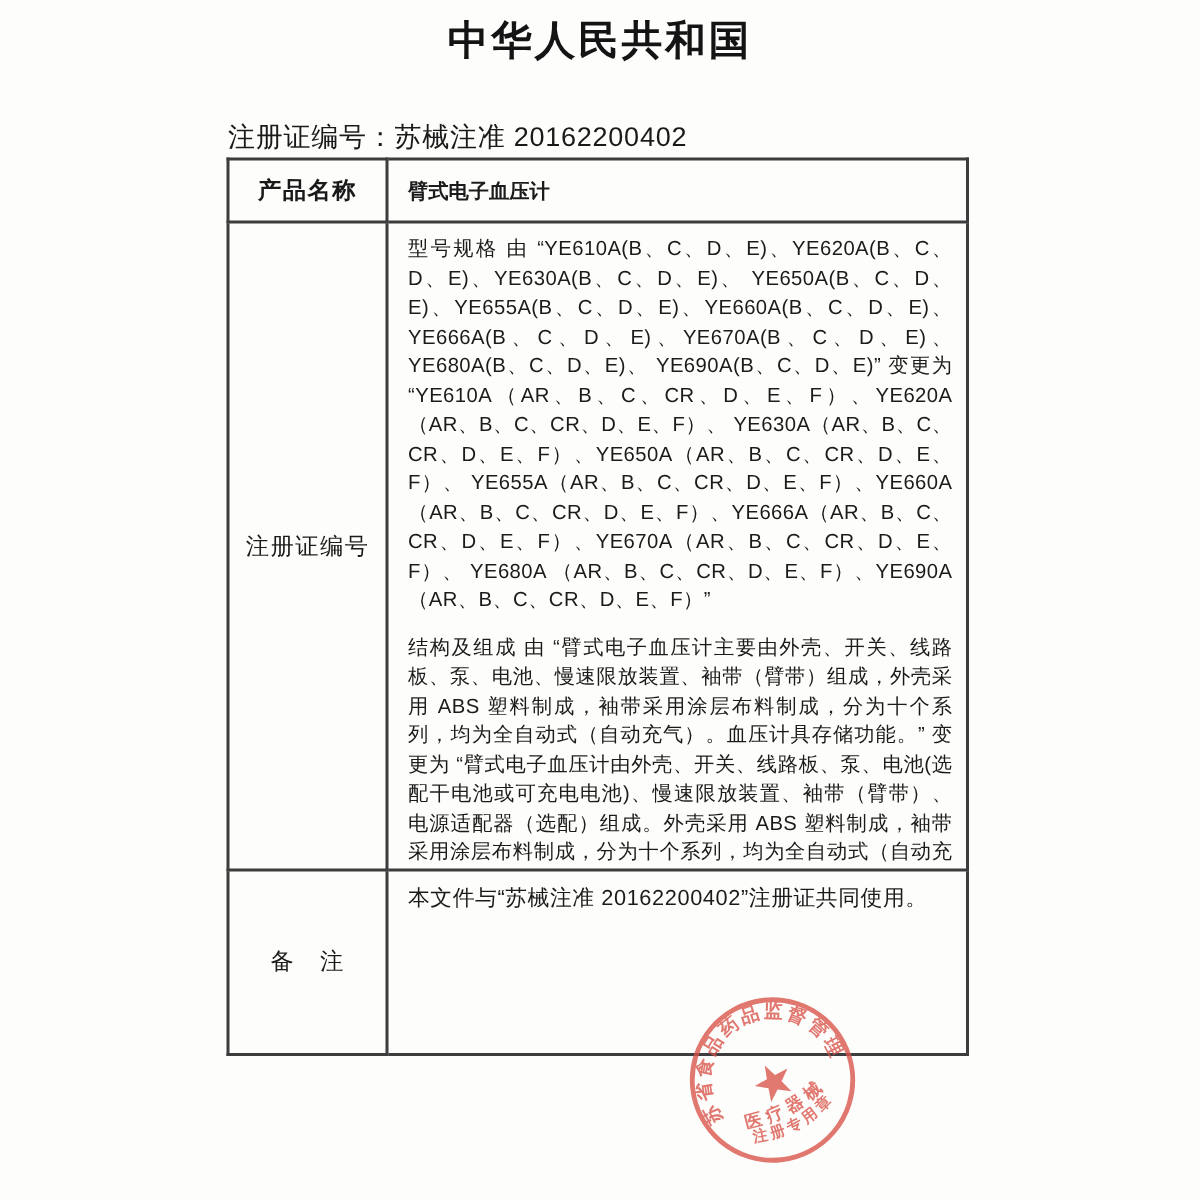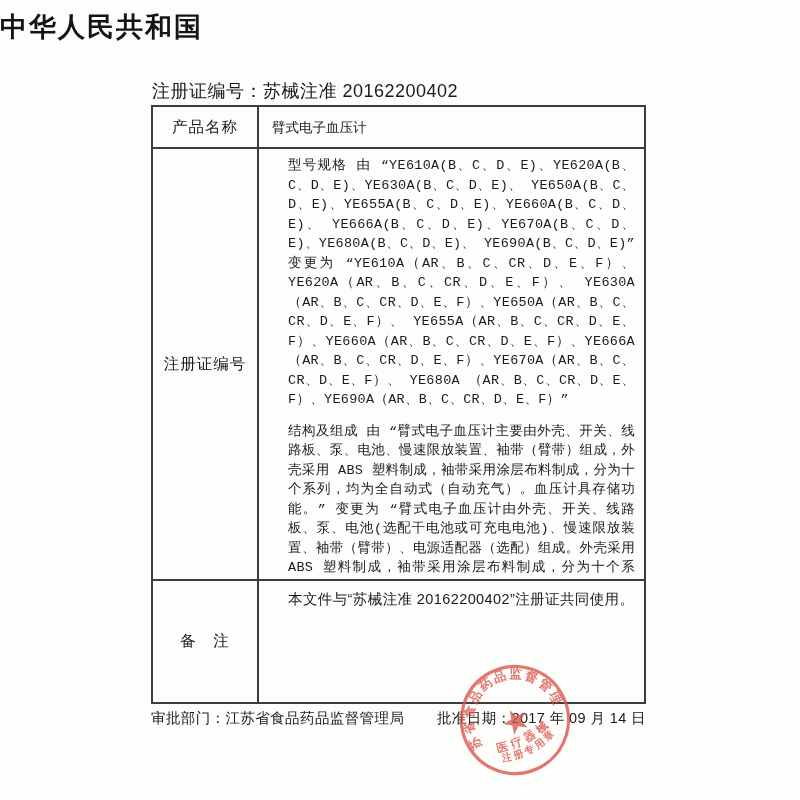--- a/index.html
+++ b/index.html
@@ -16,20 +16,21 @@
     width: 800px;
     height: 800px;
     background: #fdfdfb;
     overflow: hidden;
   }
   .title-block {
     position: absolute;
     top: 12px;
     left: 0;
     width: 800px;
+    text-align: center;
   }
   .title-line {
     font-size: 27px;
     font-weight: 700;
     line-height: 31px;
     letter-spacing: 2px;
     color: #141414;
   }
   .reg-line {
     position: absolute;
@@ -57,36 +58,35 @@
     text-align: center;
     font-size: 15.5px;
     letter-spacing: 1px;
     color: #1a1a1a;
   }
   td.content-cell {
     font-size: 13.5px;
     line-height: 19.5px;
     color: #1b1b1b;
   }
-  .row-product { height: 42px; }
+  .row-product { height: 42px; font-weight: bold; }
   .row-change  { height: 432px; }
   .row-note    { height: 121px; }
   .cell-pad {
     padding: 6px 22px 4px 13px;
   }
   .change-wrap {
     height: 420px;
     overflow: hidden;
     padding: 7px 9px 0 13px;
     text-align: justify;
     letter-spacing: 0.3px;
   }
   .change-wrap p {
-    margin: 0 0 12px 16px;
-    font-family: Liberation Mono, monospace;
+    margin: 0 0 12px 0;
   }
   .note-wrap {
     height: 112px;
     overflow: hidden;
     padding: 9px 9px 0 13px;
     font-size: 14.5px;
     letter-spacing: 0.4px;
   }
   .footer-line {
     position: absolute;
@@ -150,35 +150,27 @@
       <td class="content-cell" style="vertical-align:top;">
         <div class="change-wrap">
           <p>型号规格 由 “YE610A(B、C、D、E)、YE620A(B、C、D、E)、YE630A(B、C、D、E)、 YE650A(B、C、D、E)、YE655A(B、C、D、E)、YE660A(B、C、D、E)、 YE666A(B、C、D、E)、YE670A(B、C、D、E)、YE680A(B、C、D、E)、 YE690A(B、C、D、E)” 变更为 “YE610A（AR、B、C、CR、D、E、F）、YE620A（AR、B、C、CR、D、E、F）、 YE630A（AR、B、C、CR、D、E、F）、YE650A（AR、B、C、CR、D、E、F）、 YE655A（AR、B、C、CR、D、E、F）、YE660A（AR、B、C、CR、D、E、F）、YE666A（AR、B、C、CR、D、E、F）、YE670A（AR、B、C、CR、D、E、F）、 YE680A （AR、B、C、CR、D、E、F）、YE690A（AR、B、C、CR、D、E、F）”</p>
           <p>结构及组成 由 “臂式电子血压计主要由外壳、开关、线路板、泵、电池、慢速限放装置、袖带（臂带）组成，外壳采用 ABS 塑料制成，袖带采用涂层布料制成，分为十个系列，均为全自动式（自动充气）。血压计具存储功能。” 变更为 “臂式电子血压计由外壳、开关、线路板、泵、电池(选配干电池或可充电电池)、慢速限放装置、袖带（臂带）、电源适配器（选配）组成。外壳采用 ABS 塑料制成，袖带采用涂层布料制成，分为十个系列，均为全自动式（自动充气）。血压计具有存储功能。”</p>
 
         </div>
       </td>
     </tr>
     <tr class="row-note">
       <td class="label-cell">备　注</td>
-      <td class="content-cell" style="vertical-align:top;padding-left:16px;">
+      <td class="content-cell" style="vertical-align:top;">
         <div class="note-wrap">本文件与“苏械注准 20162200402”注册证共同使用。</div>
       </td>
     </tr>
   </tbody>
     </table>
 
-  <div class="footer-line">
-    <span>
-      <span>审批部门：</span><span>江苏省食品药品监督管理局</span>
-    </span>
-    <span>
-      <span>批准日期：</span><span>2017 年 09 月 14 日</span>
-    </span>
-  </div>
 
   <svg class="seal" viewBox="0 0 120 120" xmlns="http://www.w3.org/2000/svg" aria-hidden="true">
     <defs>
       <path id="sealTopArc" d="M 20.5 74.4 A 42 42 0 1 1 99.5 74.4" fill="none"></path>
       <path id="sealMidArc" d="M 26 79 Q 60 91 94 79" fill="none"></path>
       <path id="sealBotArc" d="M 31 91 Q 60 102 89 91" fill="none"></path>
     </defs>
     <circle class="seal-ring" cx="60" cy="60" r="53.5"></circle>
     <polygon class="seal-star" points="60,49 63.06,57.79 72.36,57.98 64.95,63.61 67.64,72.52 60,67.2 52.36,72.52 55.05,63.61 47.64,57.98 56.94,57.79"></polygon>
     <text class="seal-text seal-text-outer" text-anchor="middle">

